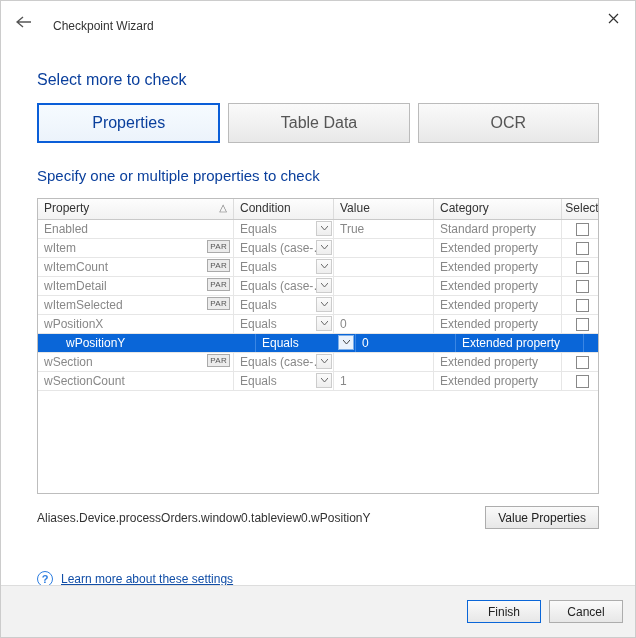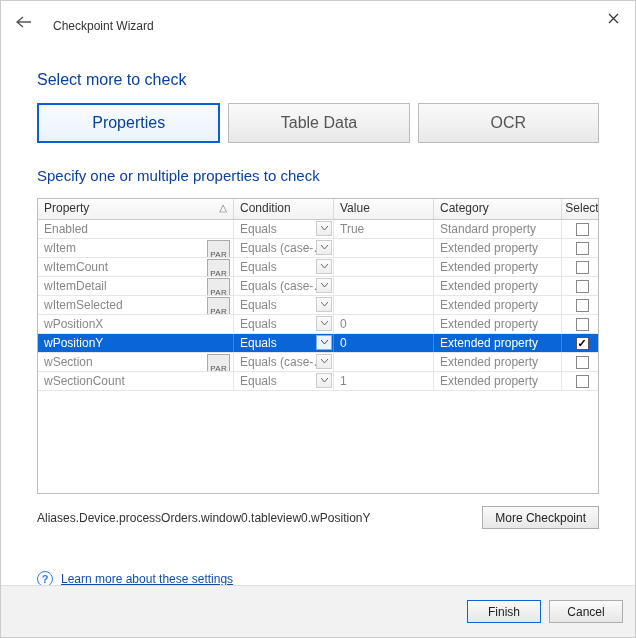--- a/index.html
+++ b/index.html
@@ -99,34 +99,34 @@
     display: flex; align-items: center;
     position: relative;
     overflow: hidden; white-space: nowrap;
   }
   .gc:last-child { border-right: none; justify-content: center; }
   .par-badge {
     position: absolute; right: 3px; top: 1px;
     font-size: 8px;
     background: #ececec;
     border: 1px solid #aaa;
-    padding: 8px 2px;
+    padding: 0 2px;
     color: #555;
     line-height: 11px;
     letter-spacing: 0.3px;
   }
   .dd {
     position: absolute; right: 1px; top: 1px;
     width: 16px; height: 15px;
     border: 1px solid #ccc;
     background: linear-gradient(#fbfbfb,#eee);
     display: flex; align-items: center; justify-content: center;
     color: #666; font-size: 8px;
   }
-  .grid-row.selected { background: #0a66d8; color: #fff; }
+  .grid-row.selected { background: #0a66d8; color: #fff; padding-left: 22px; }
   .grid-row.selected .gc { border-color: #3a86e4; }
   .grid-row.selected .dd { border-color: #7fb0ea; background: #eaf2fc; color:#444; }
   .cb {
     width: 13px; height: 13px; border: 1px solid #888; background: #fff;
     display: flex; align-items: center; justify-content: center;
     font-size: 11px; color: #000;
   }
   .grid-row.selected .cb { border-color: #555; }
   .prop-cell { color: inherit; }
   .grid-row:not(.selected) .prop-cell { color: #888; }
@@ -353,21 +353,21 @@
           <div class="gc">Extended property</div>
           <div class="gc">
             <div class="cb"></div>
           </div>
         </div>
       </div>
   </div>
 
   <div class="footer-path">
     <div class="path-text">Aliases.Device.processOrders.window0.tableview0.wPositionY</div>
-    <button class="more-btn">More Checkpoint</button>
+    <button class="more-btn">Value Properties</button>
   </div>
 
   <div class="learn-row">
     <div class="help-icon">?</div>
     <a class="learn-link">Learn more about these settings</a>
   </div>
 </div>
 
 <div class="buttonbar">
   <div class="btn primary">Finish</div>

